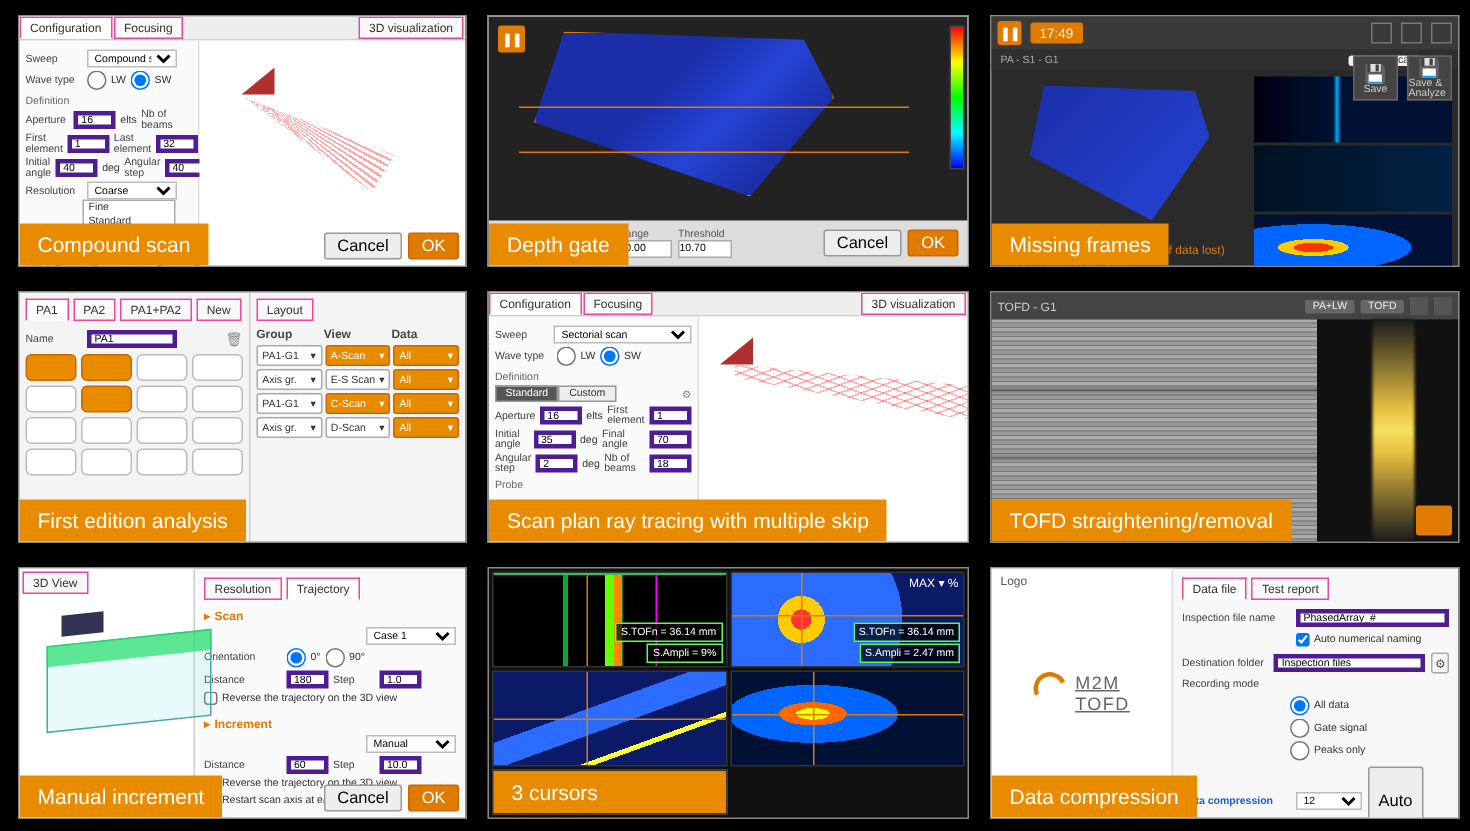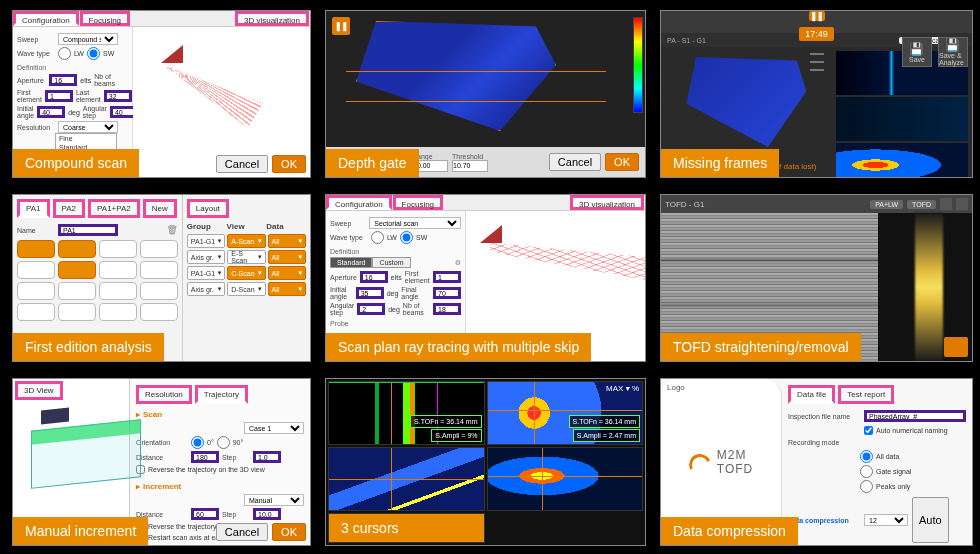--- a/index.html
+++ b/index.html
@@ -33,21 +33,21 @@
     background: #e88b00;
     color: #fff;
     padding: 6px 12px;
     font-size: 14px;
     font-weight: 500;
     z-index: 10;
     white-space: nowrap;
   }
   
   .tabbar { display: flex; background: #eee; border-bottom: 1px solid #ccc; height: 16px; }
-  .tab { padding: 2px 6px; font-size: 8px; border: 3px solid #ec4899; background: #f8f8f8; margin-right: 1px; }
+  .tab { padding: 2px 6px; font-size: 8px; border: 1px solid #ec4899; background: #f8f8f8; margin-right: 1px; }
   .tab.active { background: #fff; border-bottom-color: #fff; }
   .panel-body { display: flex; height: calc(100% - 16px); }
   .sidepanel { width: 120px; background: #fafafa; border-right: 1px solid #ddd; padding: 4px; font-size: 7px; }
   .viz { flex: 1; background: #fff; position: relative; }
   .row { display: flex; align-items: center; margin: 2px 0; gap: 3px; }
   .row label { font-size: 7px; color: #444; width: 38px; }
   .inp { border: 3px solid #4c1d95; background: #fff; height: 12px; width: 28px; font-size: 7px; padding: 0 2px; }
   .sel { border: 1px solid #bbb; background: #fff; height: 12px; width: 60px; font-size: 7px; }
   .btn { border: 1px solid #999; background: #eee; padding: 2px 8px; font-size: 11px; border-radius: 2px; }
   .btn.ok { background: #e07b00; color: #fff; border-color: #c76800; }
@@ -79,21 +79,21 @@
   .t2-fields { display:flex; gap:4px; }
   .t2-field { display:flex; flex-direction:column; font-size:7px; }
   .t2-field span { color:#555; }
   .t2-field input { width:36px; height:12px; font-size:7px; border:1px solid #aaa; }
 
   .pause-ico { position: absolute; left: 6px; top: 6px; width: 18px; height: 18px; background: #e07b00; border-radius: 2px; display:flex; align-items:center; justify-content:center; z-index:3;}
   .pause-ico::before { content: "❚❚"; color: #fff; font-size: 9px; letter-spacing: -1px;}
 
   
   .t3 { background:#2a2a2a; color:#ccc; }
-  .t3-top { height:22px; background:#3a3a3a; display:flex; align-items:center; padding:0 4px; gap:6px;flex-direction:column; }
+  .t3-top { height:22px; background:#3a3a3a; display:flex; align-items:center; padding:0 4px; gap:6px; }
   .t3-clock { background:#e07b00; color:#fff; padding:2px 6px; border-radius:2px; font-size:9px; }
   .t3-body { display:flex; height:calc(100% - 22px); }
   .t3-left { flex:1.2; padding:6px; position:relative; }
   .t3-shape { width:120px; height:90px; background:linear-gradient(135deg,#1b2ea8,#2544d6);
     clip-path: polygon(8% 0%, 92% 4%, 100% 38%, 68% 100%, 0% 52%); margin:4px auto; }
   .t3-msg { font-size:8px; margin:2px 0; }
   .t3-msg .hl { color:#e07b00; font-weight:bold; }
   .t3-right { flex:1; display:grid; grid-template-rows:1fr 1fr 1fr; gap:2px; padding:4px; }
   .t3-right > div { background:#000; position:relative; overflow:hidden; }
   .savebox { position:absolute; right:4px; top:26px; display:flex; gap:6px; z-index:4;}
@@ -163,23 +163,23 @@
     background: linear-gradient(#2c4 0 1px, transparent 1px) 0 40%/100% 100% no-repeat; }
   .q2 { background: radial-gradient(circle at 30% 50%, #f33 0 6%, #fc0 6% 14%, #2b6cff 14% 60%, #0a1a66 60%); }
   .q3 { background: linear-gradient(160deg,#0a1a66 0 40%, #2b6cff 40% 55%, #0a1a66 55% 70%, #ff3 70% 73%, #0a1a66 73%); }
   .q4 { background: radial-gradient(ellipse at 35% 45%, #ff0 0 8%, #f60 8% 16%, #06f 16% 40%, #013 40%); }
   .cursor-h { position:absolute; left:0; right:0; height:1px; background:#e07b00; }
   .cursor-v { position:absolute; top:0; bottom:0; width:1px; background:#e07b00; }
   .readout { position:absolute; background:rgba(0,0,0,0.7); color:#fff; font-size:7px; padding:2px 3px; border:1px solid #5f5; right:2px; }
 
   
   .t9 { display:flex; background:#f7f7f7; }
-  .t9-left { flex:1; background:#fff; border-right:1px solid #ddd; display:flex; flex-direction:column; align-items:center; justify-content:center; gap:6px; position:relative;border-radius:17px;}
+  .t9-left { flex:1; background:#fff; border-right:1px solid #ddd; display:flex; flex-direction:column; align-items:center; justify-content:center; gap:6px; position:relative;}
   .t9-tabsL { position:absolute; top:4px; left:6px; display:flex; gap:6px; font-size:8px; color:#555;}
-  .m2m-logo { display:flex; align-items:flex-end; gap:6px; font-size:12px; color:#666; letter-spacing:1px; }
+  .m2m-logo { display:flex; align-items:flex-start; gap:6px; font-size:12px; color:#666; letter-spacing:1px;text-decoration:underline; }
   .m2m-logo .arc { width:22px; height:22px; border:3px solid #e07b00; border-radius:50%; border-right-color:transparent; border-bottom-color:transparent; transform:rotate(20deg); }
   .t9-left .testrep { position:absolute; left:8px; bottom:8px; color:#e07b00; font-size:8px; }
   .t9-right { width:190px; padding:6px; font-size:7px; }
   .t9-tabsR { display:flex; gap:2px; margin-bottom:6px; }
   .t9-row { display:flex; align-items:center; gap:4px; margin:4px 0; }
   .t9-row label { width:72px; color:#444; }
   .t9-row .inp { flex:1; width:auto; }
   .radio-col { display:flex; flex-direction:column; gap:2px; margin-left:72px; }
   .radio-col label { display:flex; gap:3px; align-items:center; width:auto; }
   .hl-row label:first-child { color:#1a5fd0; font-weight:bold; }
@@ -599,20 +599,25 @@
       </div>
       <div class="t9-row">
           <label>Inspection file name</label>
         <input class="inp" value="PhasedArray_#" style="">
         </div>
       <div class="chk" style="margin-left:76px">
           <input type="checkbox" checked="" style="">
           <span>Auto numerical naming</span>
         </div>
       <div class="t9-row">
+          <label>Destination folder</label>
+        <input class="inp" value="Inspection files" style="">
+        <div class="gear">⚙</div>
+        </div>
+      <div class="t9-row">
           <label>Recording mode</label>
         </div>
       <div class="radio-col">
         <label>
             <input type="radio" checked="" style="">
             <span>All data</span>
           </label>
         <label>
             <input type="radio" style="">
             <span>Gate signal</span>

